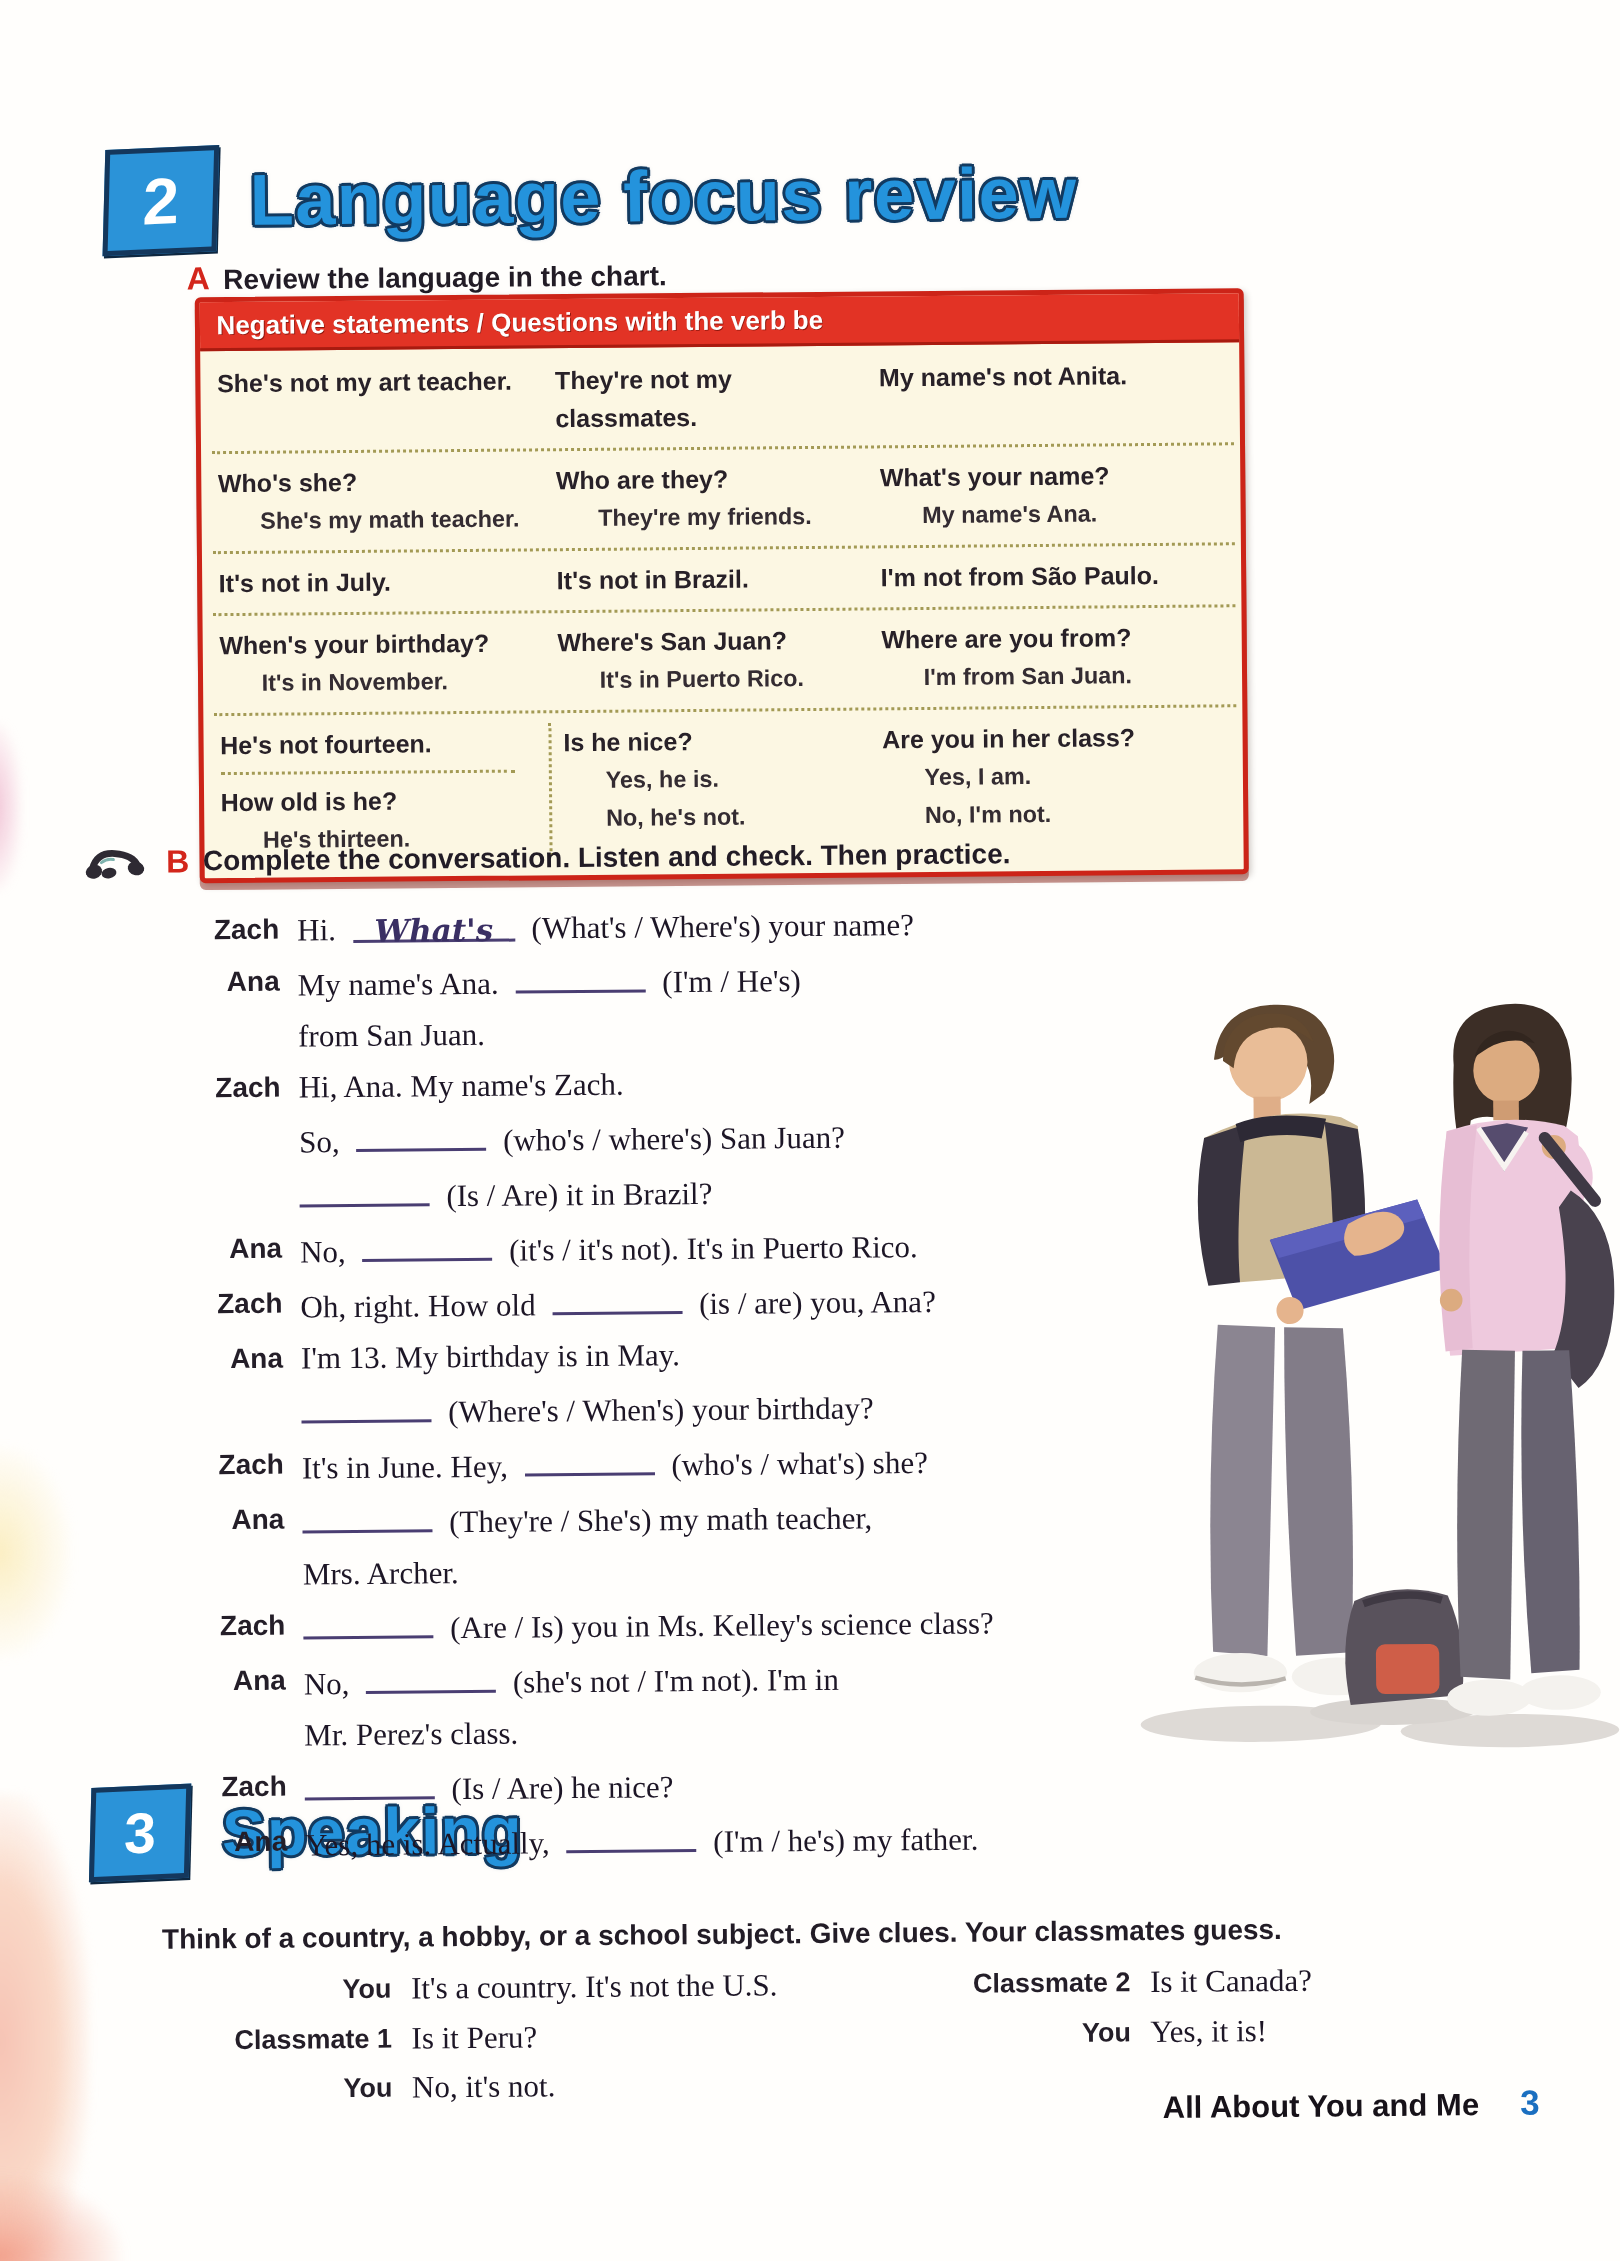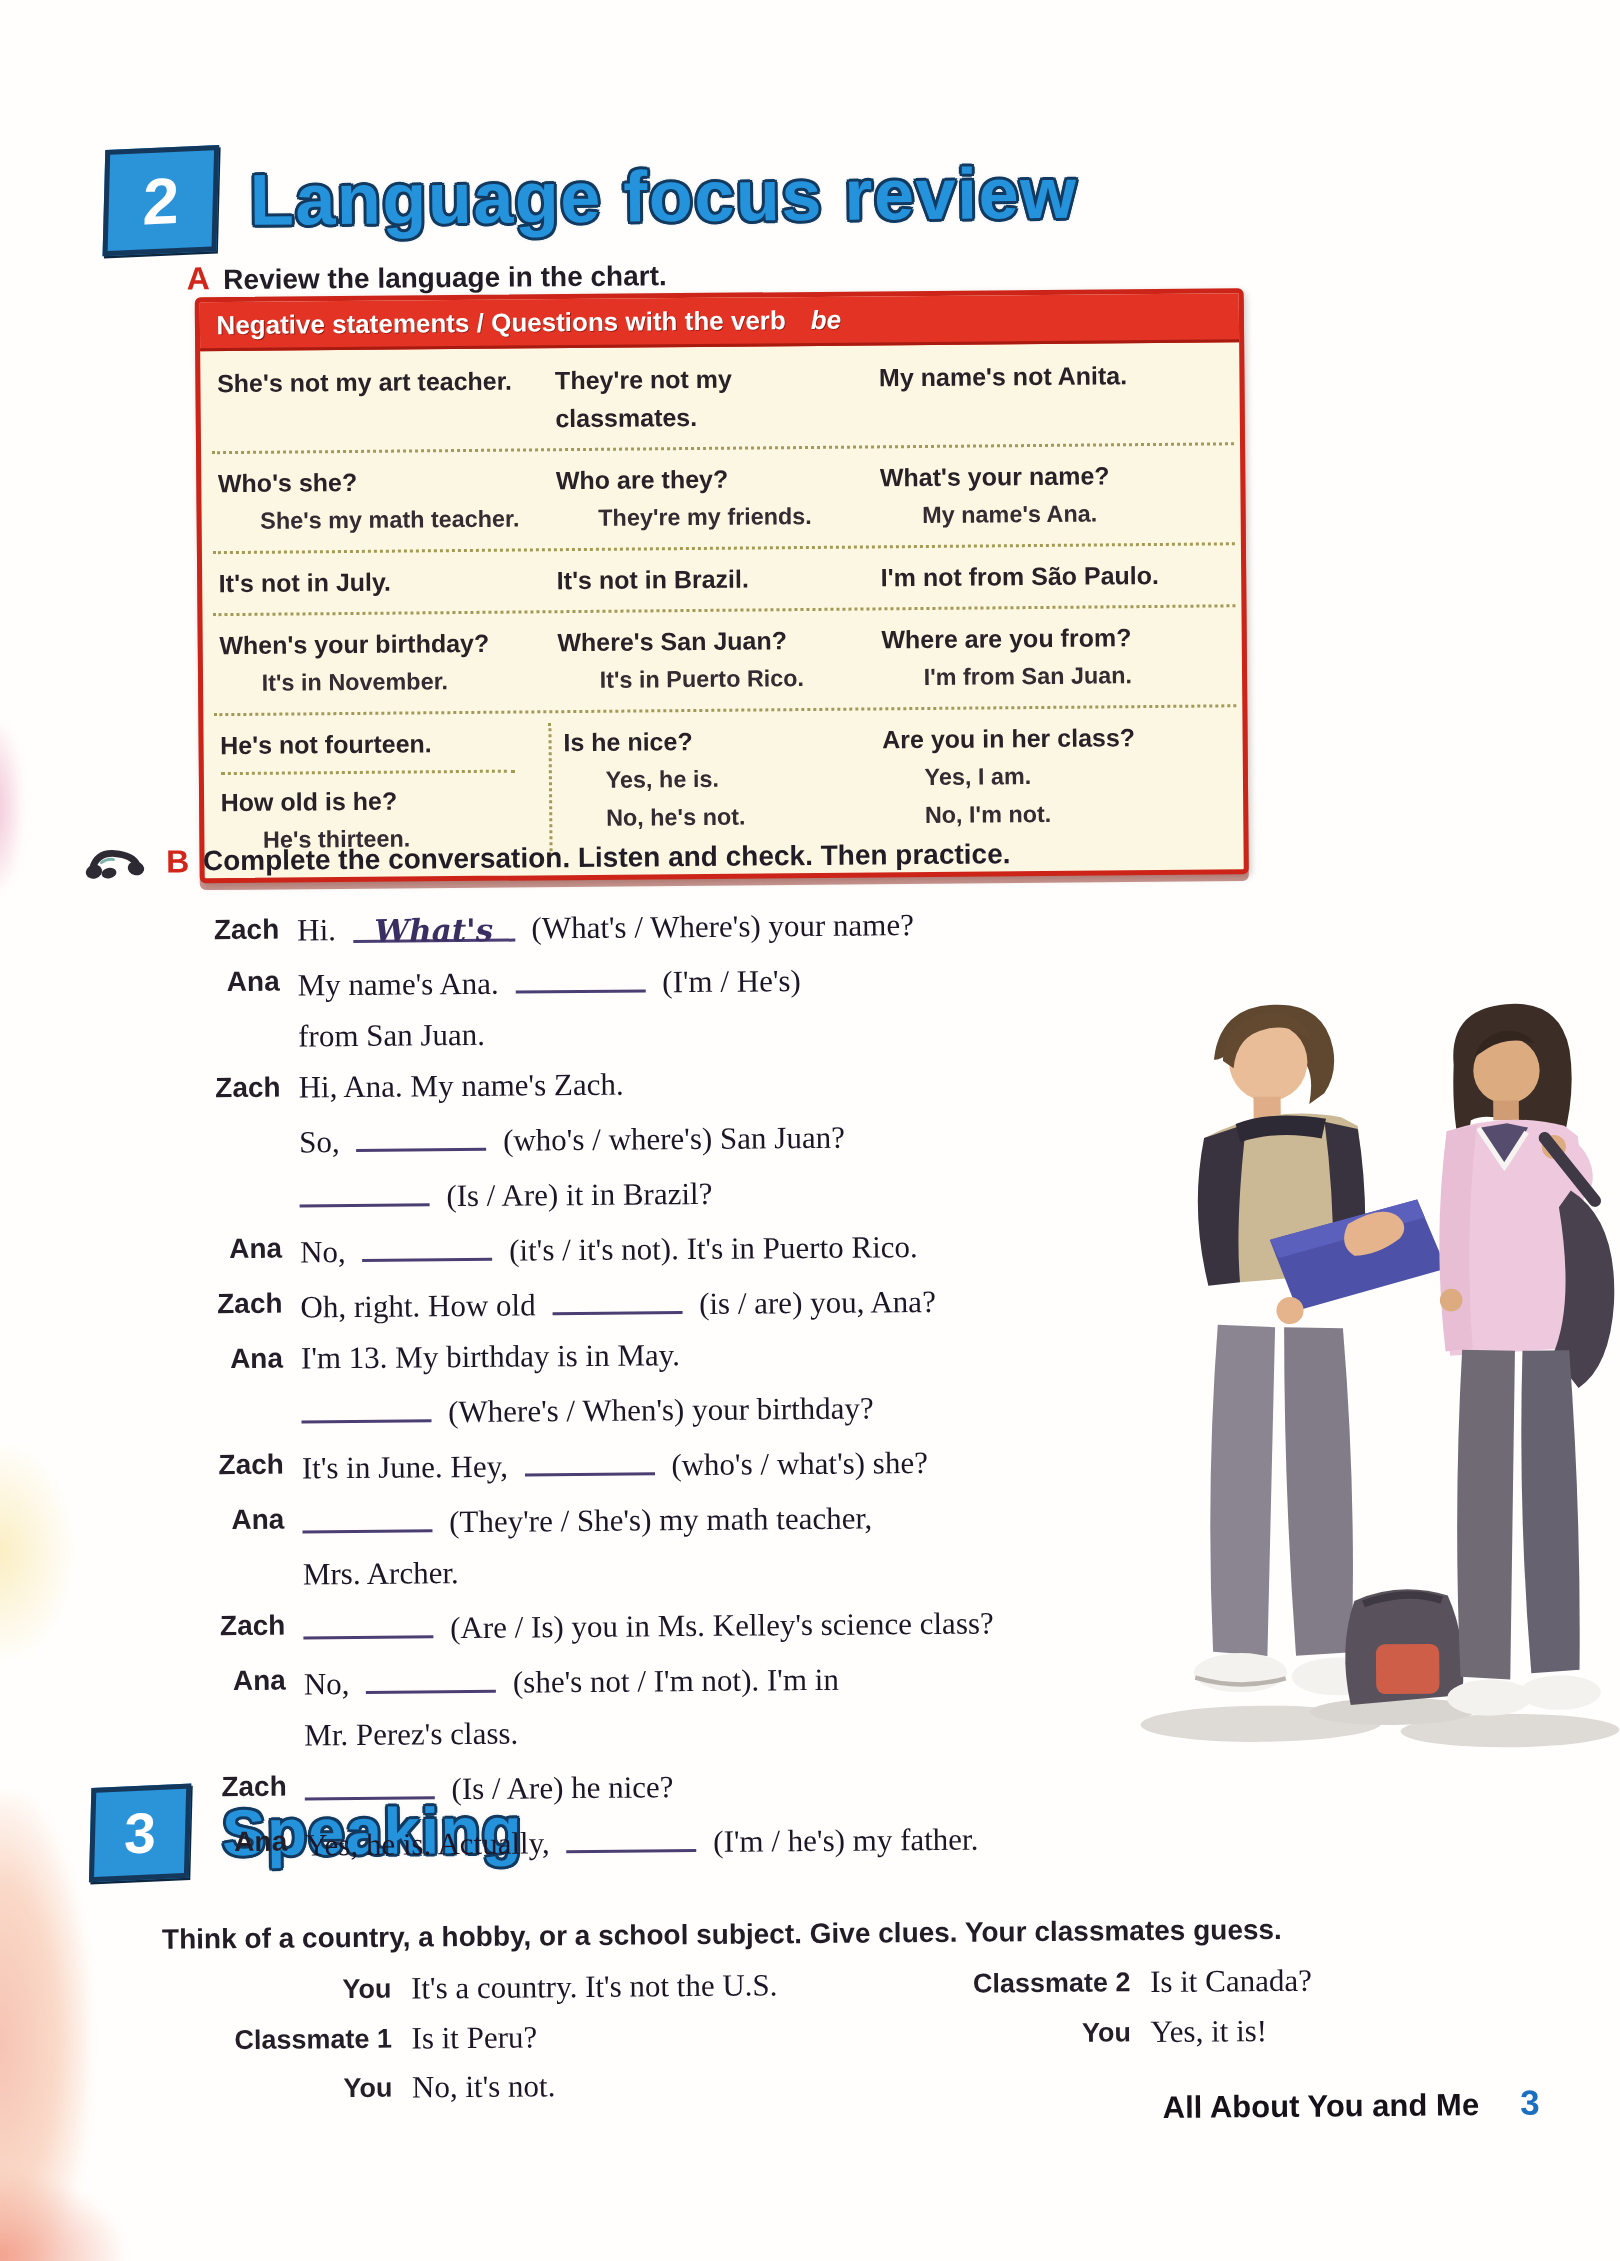--- a/index.html
+++ b/index.html
@@ -35,21 +35,21 @@
 
   .ex-label{color:#d3261b;font-weight:bold;font-size:32px;margin-right:13.6px;}
   .ex-instruction{font-weight:bold;font-size:28px;color:#221c26;}
 
   
   .chart{position:absolute;left:202px;top:292px;width:1039px;
     background:#fcf7e3;border:5.3px solid #cc2418;border-radius:6px;
     box-shadow:0 6.8px 0 rgba(130,22,12,.45),2.3px 3px 6px rgba(60,40,30,.25);}
   .chart-head{background:#e23325;color:#ffffff;font-weight:bold;font-size:26px;
     padding:7.5px 0 7.5px 16.6px;text-shadow:0.8px 0.8px 0 #8e170e;border-bottom:3px solid #a81b10;}
-  .chart-head .verb{font-style:italic;margin-left:25px;}
+  .chart-head .verb{margin-left:7px;}
   .chart-body{padding:3px 6px 7.5px 10.6px;}
   .crow{display:grid;grid-template-columns:338px 324px 1fr;
     border-bottom:3.8px dotted #a39a55;padding:9.8px 0 11.3px 0;}
   .crow:last-child{border-bottom:none;}
   .ccell{padding:0 4.5px 0 6px;}
   .cline{line-height:38px;}
   .q{font-weight:bold;font-size:25px;color:#282128;}
   .a{font-weight:bold;font-size:23.4px;color:#342c32;padding-left:42px;}
   .cellsep{border-bottom:3.8px dotted #a39a55;margin:7.5px 33px 7.5px 0;height:0.8px;}
   .vdot{border-left:3.8px dotted #a39a55;margin-left:-3.8px;padding-left:12px;}

